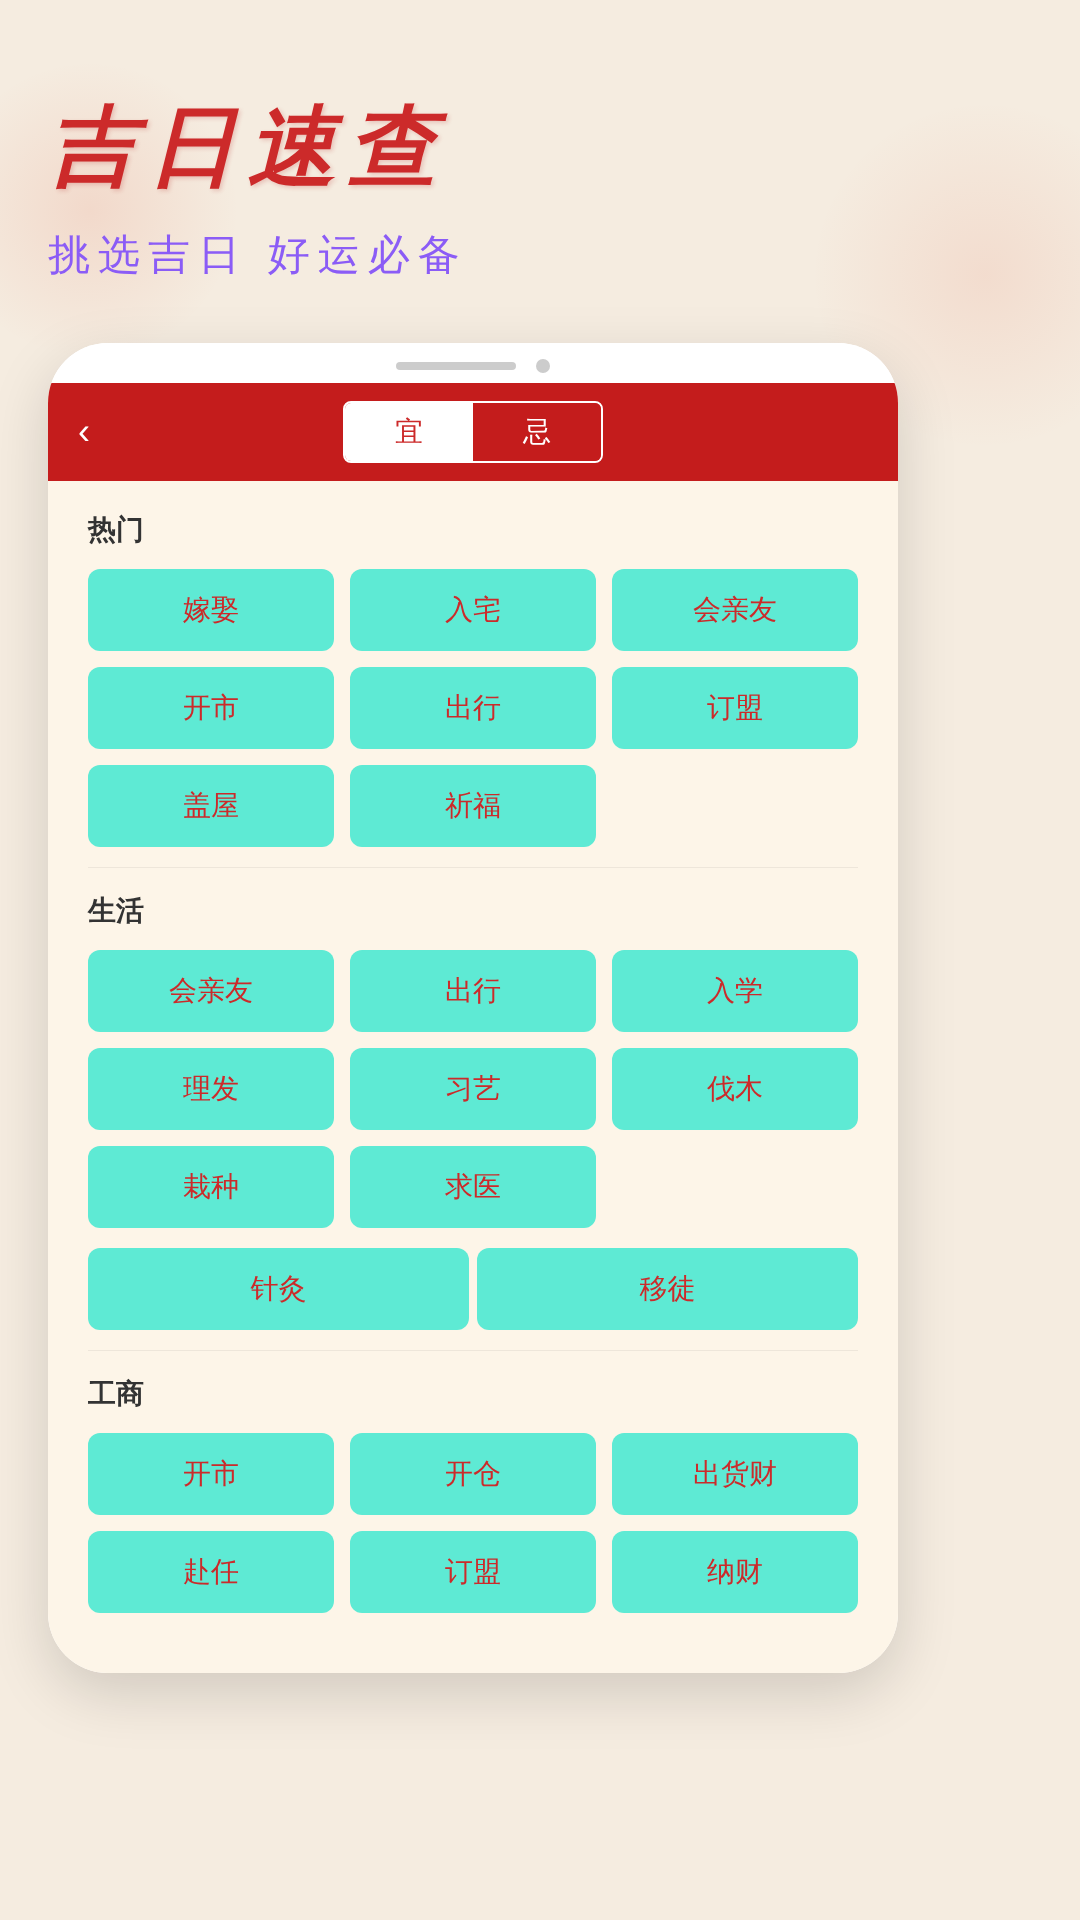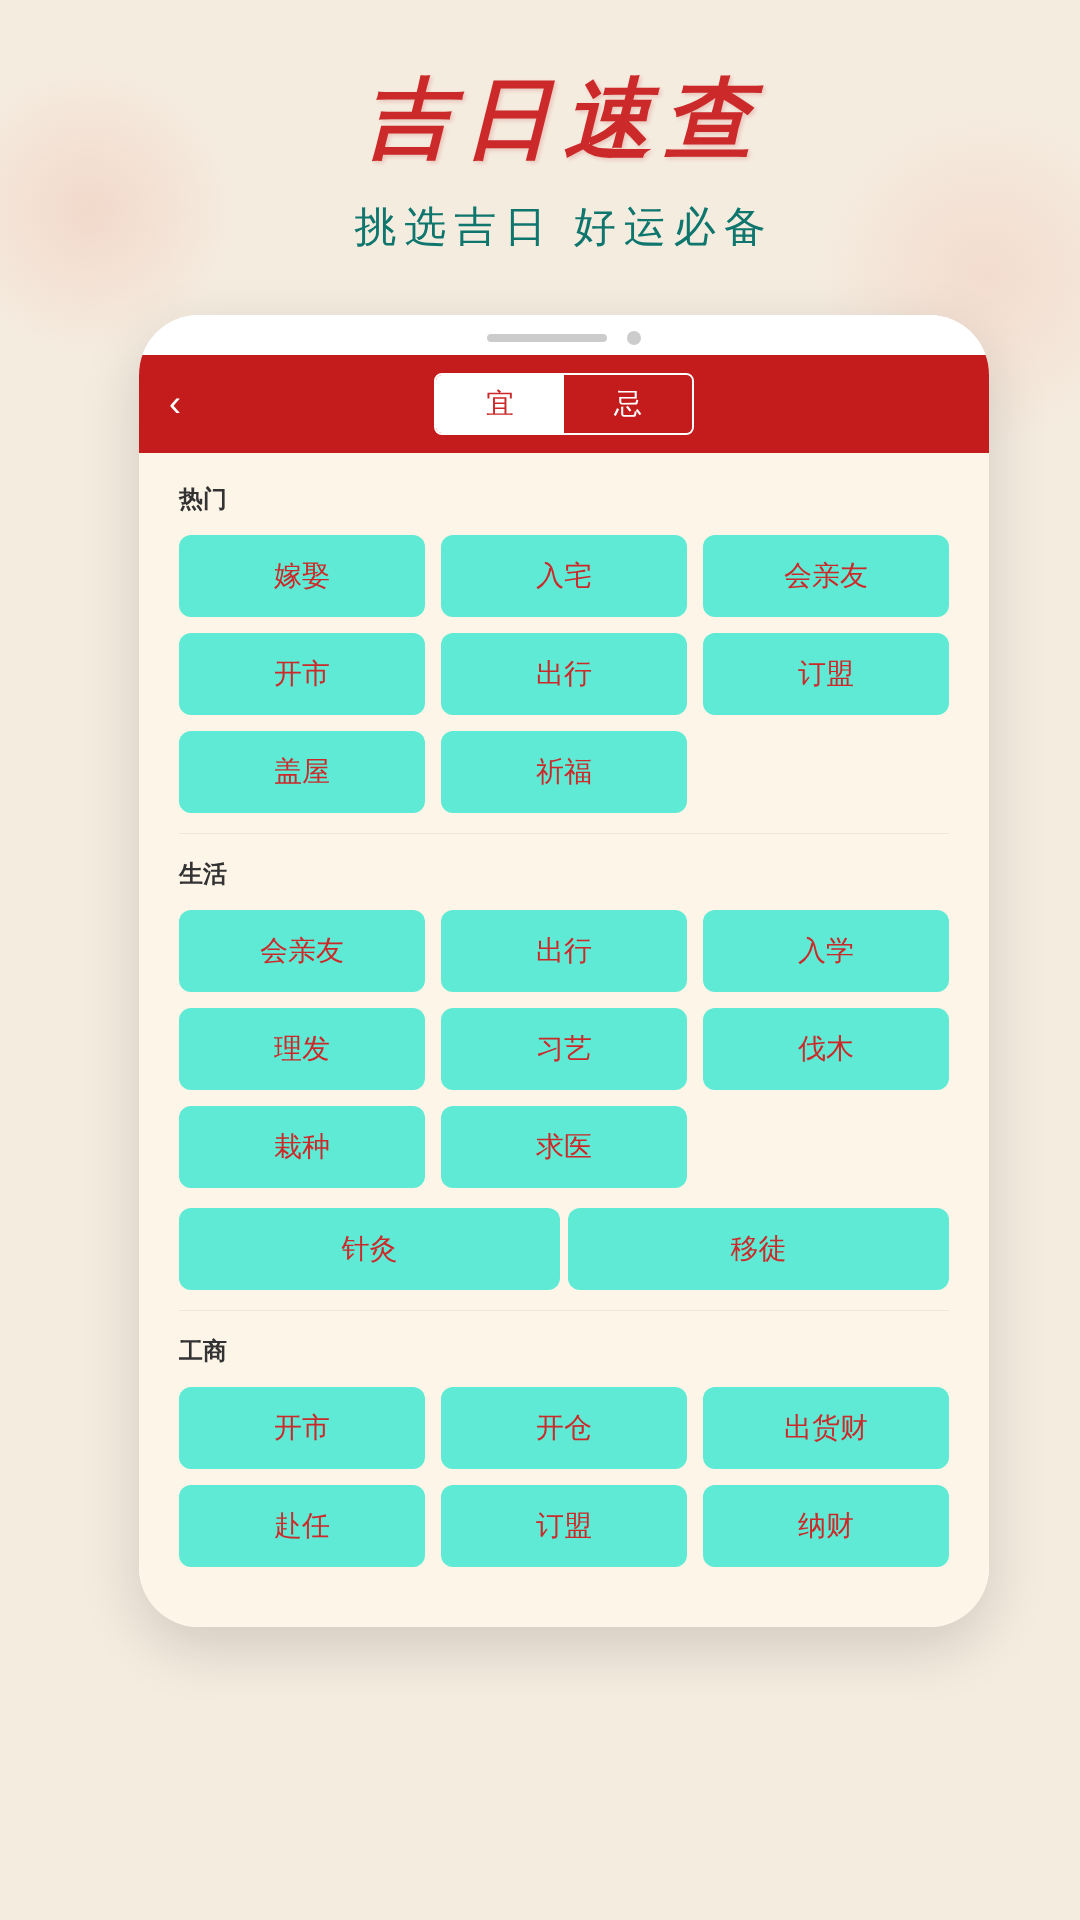--- a/index.html
+++ b/index.html
@@ -40,39 +40,38 @@
       background: radial-gradient(circle, rgba(220,80,50,0.1) 0%, transparent 70%);
       border-radius: 50%;
     }
 
     
     .page-wrapper {
       position: relative;
       z-index: 1;
       display: flex;
       flex-direction: column;
-      align-items: center;
-      padding-top: 60px;
+      padding-top: 88px;
       margin-left: 48px;
     }
 
     
     .app-title {
       font-size: 88px;
       font-weight: 900;
       color: #cc2a2a;
       letter-spacing: 12px;
       text-shadow: 2px 2px 4px rgba(180,30,30,0.2);
       margin-bottom: 20px;
       font-style: italic;
     }
 
     .app-subtitle {
       font-size: 42px;
-      color: #0f766e;
+      color: #8b5cf6;
       letter-spacing: 8px;
       margin-bottom: 60px;
     }
 
     
     .phone-mockup {
       width: 850px;
       background: #ffffff;
       border-radius: 60px;
       box-shadow: 0 20px 60px rgba(0,0,0,0.15);
@@ -147,21 +146,21 @@
       color: #cc2a2a;
     }
 
     
     .app-content {
       background: #fdf5e8;
       padding: 30px 40px 40px;
     }
 
     .section-title {
-      font-size: 24px;
+      font-size: 28px;
       color: #333333;
       margin-bottom: 20px;
       font-weight: 600;
     }
 
     .grid-buttons {
       display: grid;
       grid-template-columns: repeat(3, 1fr);
       gap: 16px;
       margin-bottom: 20px;

